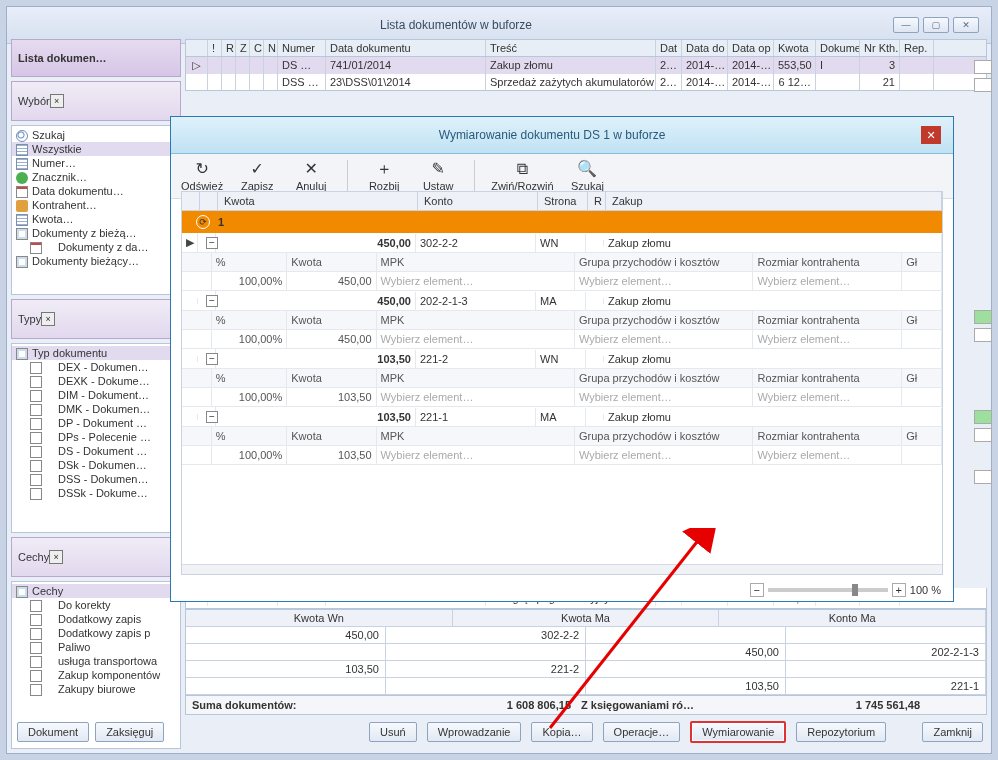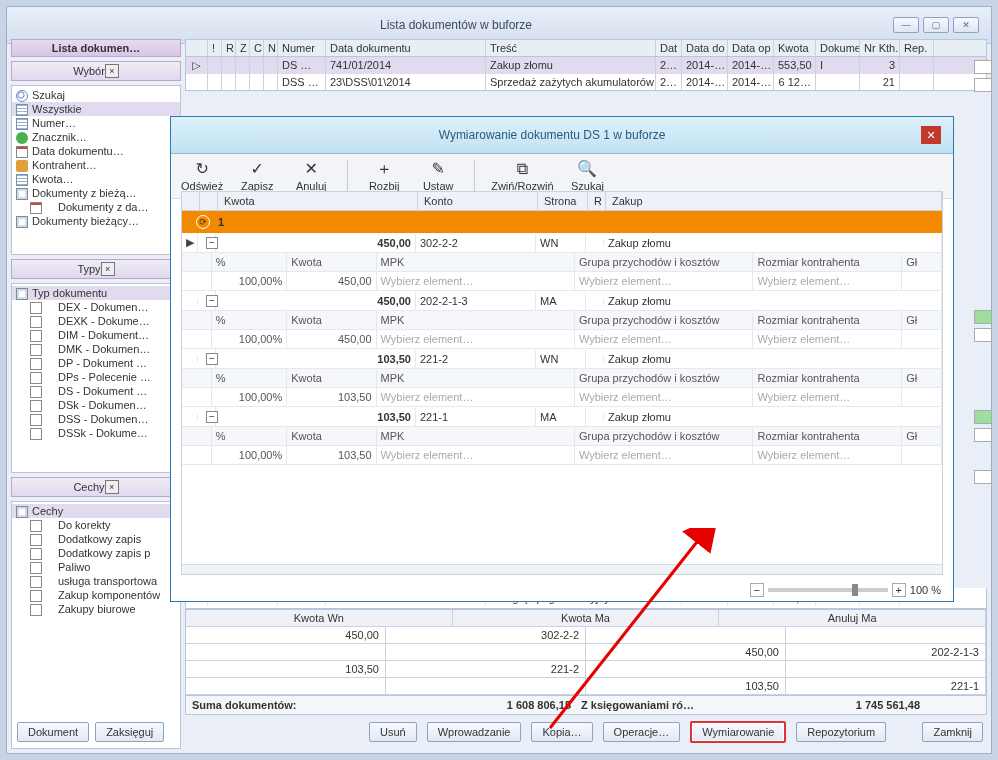--- a/index.html
+++ b/index.html
@@ -5,21 +5,21 @@
 *{box-sizing:border-box;margin:0;padding:0;font-family:Tahoma,Arial,sans-serif;font-size:11px;color:#333}
 body{background:#c8d4e6;padding:6px;width:998px;height:760px;position:relative;overflow:hidden}
 .titlebar{background:linear-gradient(#e8eef9,#d6e0ef);border-bottom:1px solid #b8c6da;display:flex;align-items:center;height:37px;padding:0 12px;position:relative}
 .titlebar .ttl{flex:1;text-align:center;color:#3a4a62;font-size:12px}
 .winbtns{display:flex;gap:4px}
 .winbtn{width:26px;height:16px;border:1px solid #8ea3c0;border-radius:2px;background:linear-gradient(#f6f9fe,#dde6f2);font-size:9px;line-height:14px;text-align:center;color:#5b6c85;cursor:pointer}
 .main{position:absolute;inset:6px;background:#eaeef6;border:1px solid #9cb0cc}
 .maininner{position:absolute;top:28px;bottom:0;left:0;right:0;padding:4px;display:flex;gap:4px}
 .left{width:170px;display:flex;flex-direction:column;gap:4px}
 .right{flex:1;display:flex;flex-direction:column;gap:0}
-.panehdr{background:linear-gradient(#e6dbf0,#d6c6e6);border:1px solid #b8a8cc;padding:2px 6px;font-size:11px;color:#3a3048;display:flex;align-items:center;justify-content:center}
+.panehdr{background:linear-gradient(#e6dbf0,#d6c6e6);border:1px solid #b8a8cc;padding:12px 6px;font-size:11px;color:#3a3048;display:flex;align-items:center;justify-content:flex-start}
 .panehdr.small{background:linear-gradient(#f0ecf6,#e2d8ee)}
 .closex{width:14px;height:14px;border:1px solid #777;background:#eee;font-size:9px;line-height:12px;text-align:center;cursor:pointer}
 .tree{background:#fff;border:1px solid #b8c6da;flex:1;overflow:hidden;padding:2px 0}
 .tree .item{padding:1px 4px 1px 20px;white-space:nowrap;position:relative;cursor:default}
 .tree .item.sel{background:#e2dbef}
 .tree .item .ic{position:absolute;left:4px;top:2px;width:12px;height:12px}
 .tree .item.sub{padding-left:46px}
 .tree .item.sub .ic{left:18px}
 .ic{display:inline-block;width:12px;height:12px;vertical-align:middle}
 .ic-search{background:radial-gradient(circle at 4px 4px,#fff 2px,#6a8cc0 3px,transparent 4px);border:1px solid #6a8cc0;border-radius:50%}
@@ -241,21 +241,21 @@
         <div style="width:46px">2014-…</div>
         <div style="width:42px;text-align:right">525,21</div>
         <div style="width:44px">II</div>
         <div style="width:40px;text-align:right">9</div>
       </div>
 
       <div class="bottable">
         <div class="r hd">
           <div>Kwota Wn</div>
           <div>Kwota Ma</div>
-          <div>Anuluj Ma</div>
+          <div>Konto Ma</div>
         </div>
         <div id="kwrows">
             <div class="r">
               <div>450,00</div>
               <div>302-2-2</div>
               <div></div>
               <div></div>
             </div>
             <div class="r">
               <div></div>

